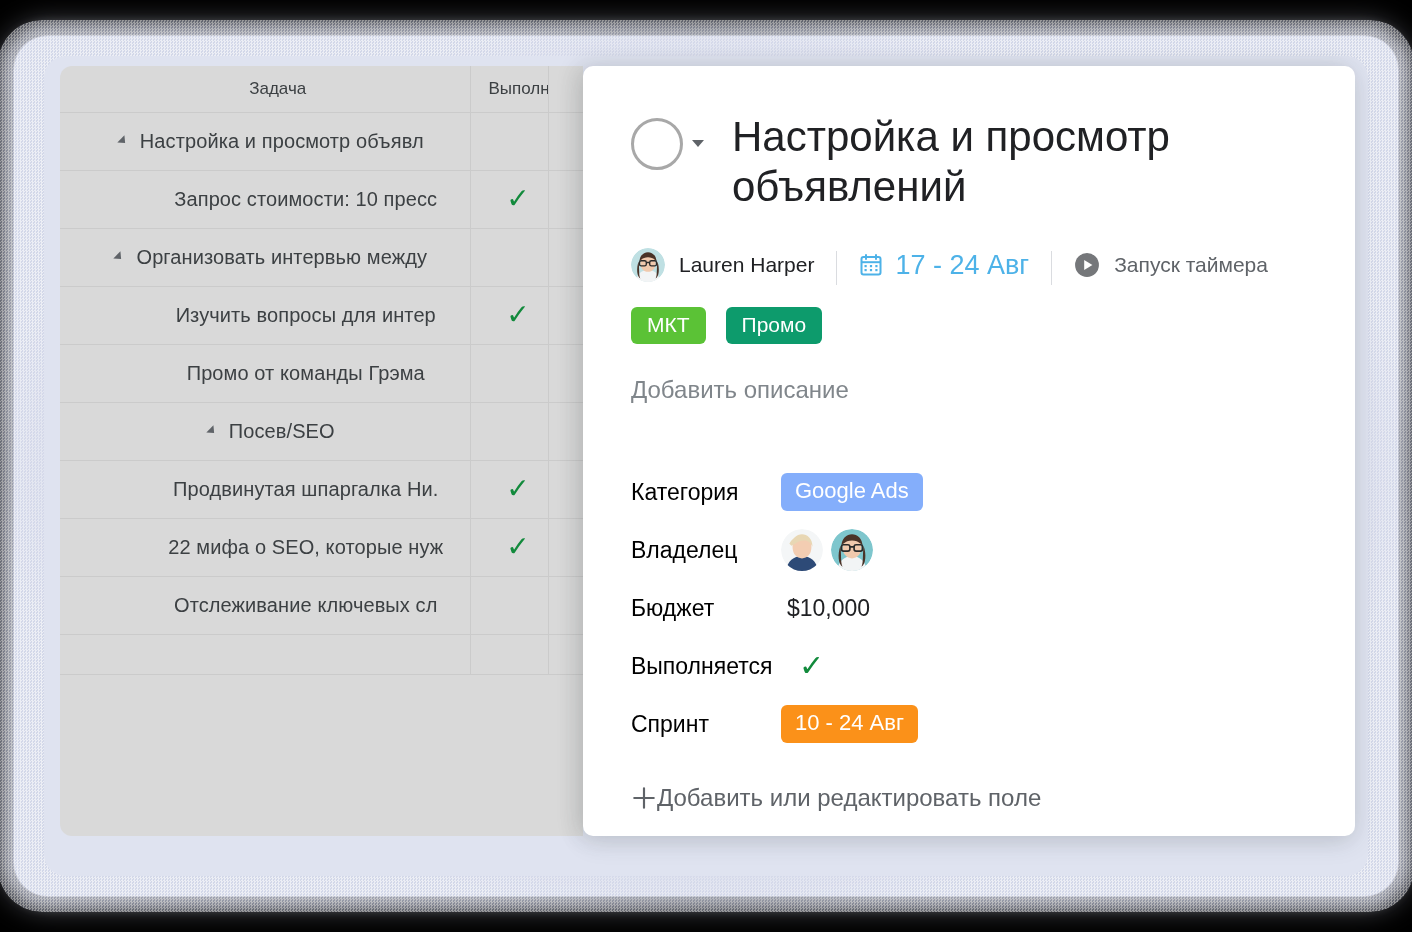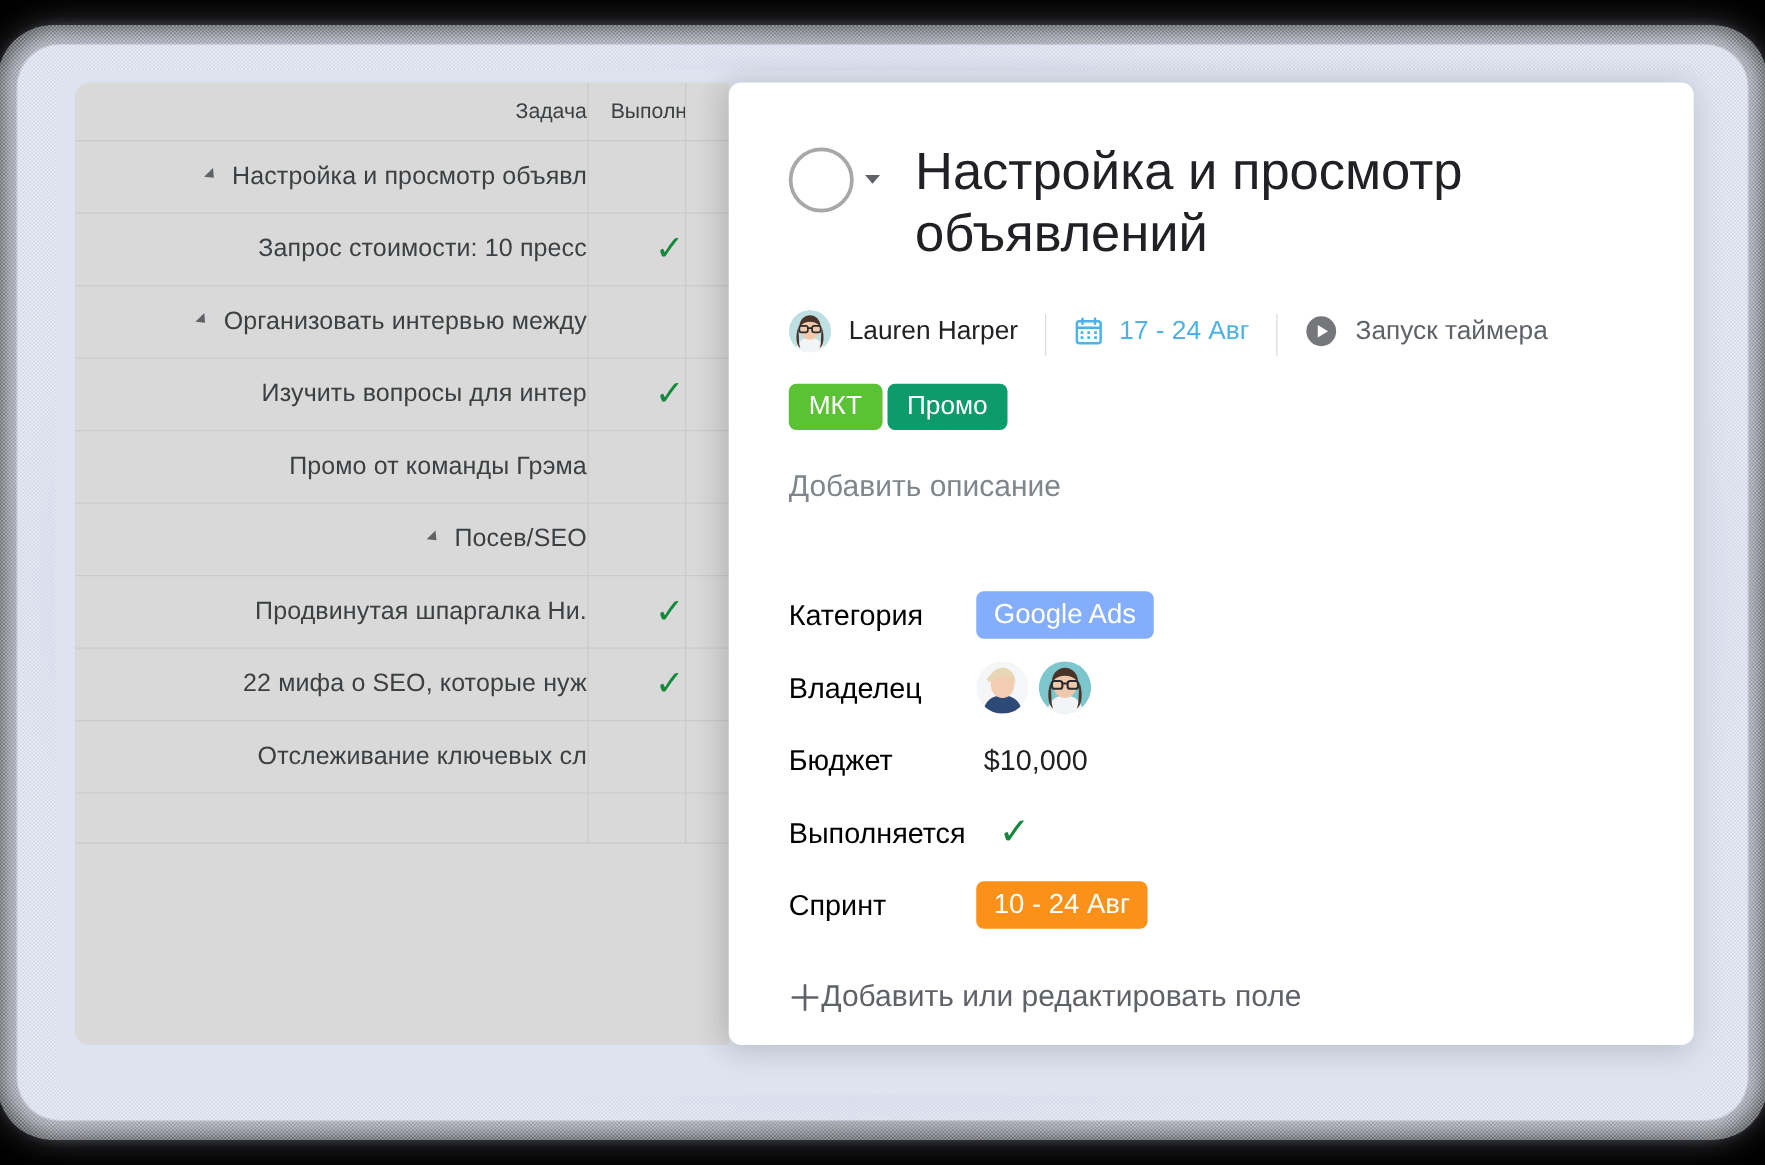--- a/index.html
+++ b/index.html
@@ -60,21 +60,21 @@
   }
   .tbl { width: 100%; border-collapse: collapse; table-layout: fixed; }
   .tbl col.c-task { width: 410px; }
   .tbl col.c-done { width: 78px; }
   .tbl col.c-ver  { width: 78px; }
   .tbl th, .tbl td {
     border-bottom: 1px solid #cbcbcb;
     border-right: 1px solid #cbcbcb;
     height: 58px;
     padding: 0 0 0 26px;
-    text-align: right;
+    text-align: center;
     vertical-align: middle;
     white-space: nowrap;
     overflow: hidden;
     color: #3c4043;
     margin-left: 38px;
   }
   .tbl th {
     height: 46px;
     font-size: 17px;
     font-weight: 400;
@@ -153,25 +153,25 @@
   .meta-sep { width: 1px; height: 34px; background: #dadce0; margin: 0 22px; }
   .avatar {
     width: 34px; height: 34px;
     border-radius: 50%;
     flex: 0 0 auto;
     overflow: hidden;
     position: relative;
   }
   .assignee-name { font-size: 21px; color: #202124; margin-left: 14px; }
   .cal-icon { width: 24px; height: 24px; flex: 0 0 auto; }
-  .date-text { font-size: 21px; margin-left: 12px; }
+  .date-text { font-size: 27px; margin-left: 12px; }
   .play-icon { width: 26px; height: 26px; flex: 0 0 auto; }
   .timer-text { font-size: 21px; color: #5f6368; margin-left: 14px; }
 
-  .tags { display: flex; gap: 4px; margin-top: 22px; }
+  .tags { display: flex; gap: 20px; margin-top: 22px; }
   .tag {
     border-radius: 6px;
     color: #fff;
     font-size: 21px;
     padding: 7px 16px 9px;
     line-height: 1;
   }
 
   .desc { margin-top: 32px; font-size: 24px; color: #80868b; }
 

